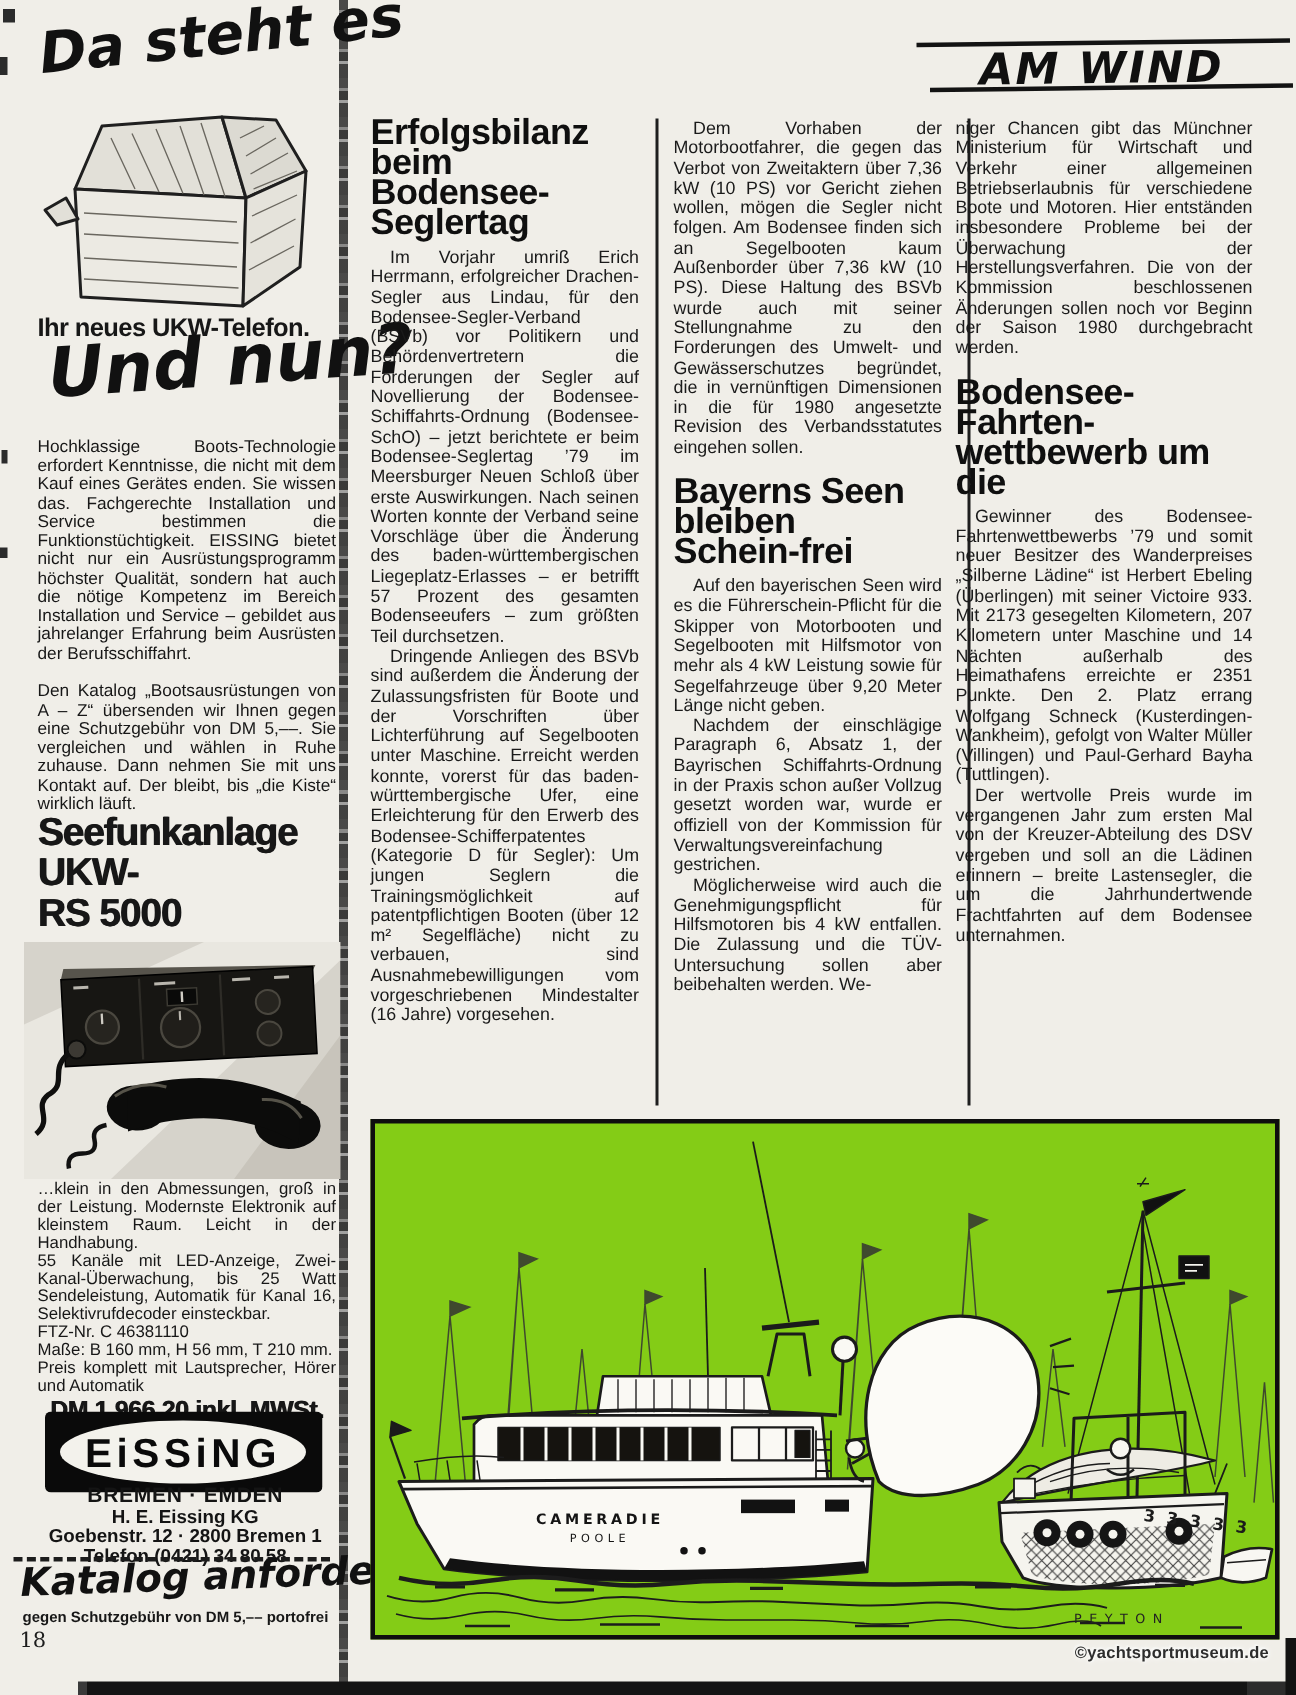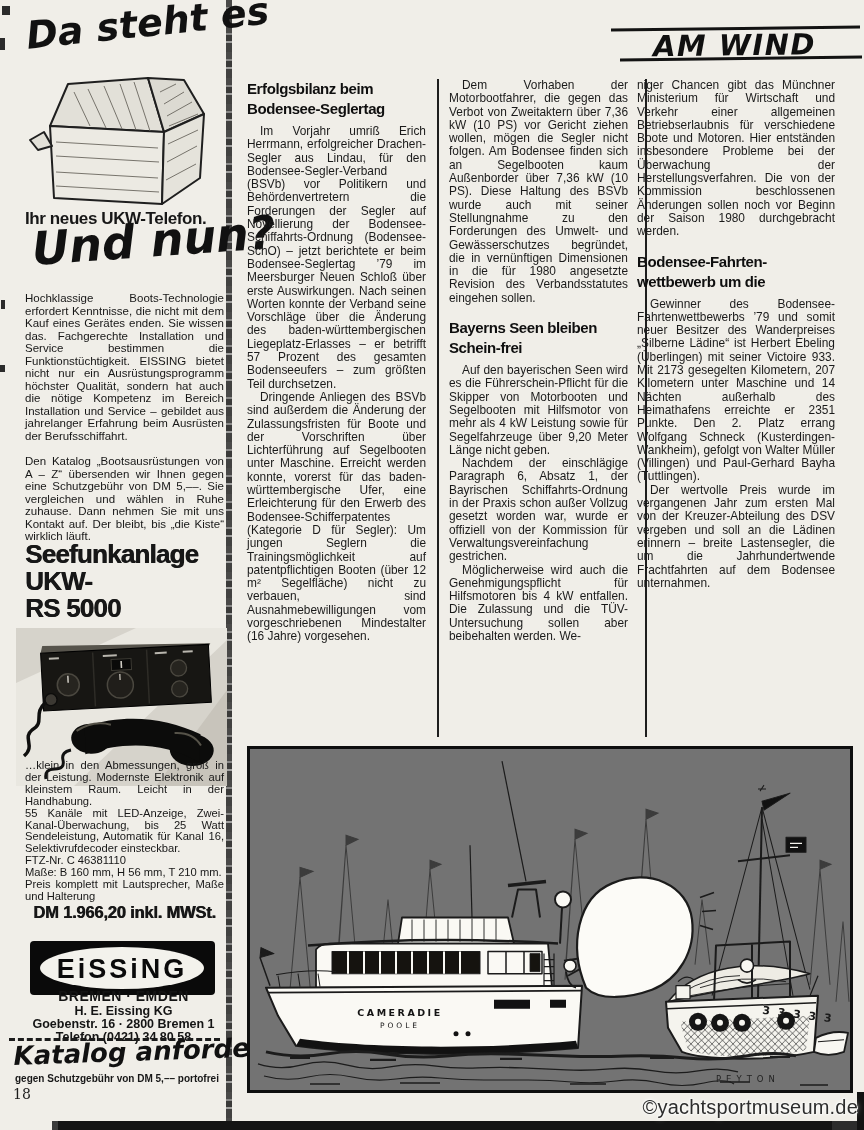--- a/index.html
+++ b/index.html
@@ -28,21 +28,21 @@
   .ad-intro{position:absolute;left:25px;top:209px;width:200px;font-size:17px;font-weight:bold;
             letter-spacing:-0.4px;white-space:nowrap;}
   .ad-script-2{left:30px;top:222px;font-size:46px;transform:rotate(-4deg);transform-origin:left top;}
   .ad-body{position:absolute;left:25px;width:199px;font-size:11.5px;line-height:12.5px;
            text-align:justify;hyphens:auto;overflow-wrap:break-word;}
   .ad-body-1{top:292px;}
   .ad-body-2{top:455px;}
   .ad-product{position:absolute;left:25px;top:541px;font-weight:bold;font-size:26px;line-height:27px;
               letter-spacing:-0.8px;text-shadow:.6px 0 0 #171717;}
   .radio-art{position:absolute;left:16px;top:628px;width:211px;height:158px;}
-  .ad-lower{position:absolute;left:25px;top:760px;width:199px;font-size:11.2px;line-height:11.9px;
+  .ad-lower{position:absolute;left:25px;top:788px;width:199px;font-size:11.2px;line-height:11.9px;
             text-align:justify;hyphens:auto;}
   .ad-lower p{margin:0;}
   .ad-price{margin-top:4px;font-size:16.5px;font-weight:bold;letter-spacing:-0.2px;white-space:nowrap;
             text-shadow:.6px 0 0 #171717;text-align:center;}
   .brand-logo{position:absolute;left:30px;top:941px;width:185px;height:54px;}
   .ad-address{position:absolute;left:19px;top:988px;width:209px;text-align:center;font-weight:bold;color:#141414;}
   .addr-l1{font-size:14px;letter-spacing:.5px;margin-bottom:1px;}
   .addr-l{font-size:12.5px;line-height:13.2px;}
   .dash-rule{position:absolute;left:9px;top:1038px;width:211px;border-top:3.5px dashed #1c1c1c;}
   .ad-script-3{left:13px;top:1041px;font-size:26px;transform:rotate(-2deg);transform-origin:left top;}
@@ -58,35 +58,35 @@
 
   
   .colrule{position:absolute;top:79px;height:658px;width:1.6px;background:#1e1e1e;}
   .colrule-1{left:437px;}
   .colrule-2{left:645px;}
   .col{position:absolute;top:79px;font-size:11.9px;line-height:13.3px;text-align:justify;
        color:#1a1a1a;hyphens:auto;overflow-wrap:break-word;}
   .col1{left:247px;width:179px;}
   .col2{left:449px;width:179px;}
   .col3{left:637px;width:198px;}
-  .art-heading{margin:0 0 6px;font-size:15px;line-height:20px;font-weight:bold;letter-spacing:-0.4px;
+  .art-heading{margin:0 0 6px;font-size:24px;line-height:20px;font-weight:bold;letter-spacing:-0.4px;
                text-align:left;color:#0f0f0f;}
   .art-heading span{display:block;}
   .art-heading.mt{margin-top:13px;}
   .art-p{margin:0;text-indent:13px;}
   .art-p.noindent{text-indent:0;}
 
   
   .cartoon{position:absolute;left:247px;top:746px;width:606px;height:347px;margin:0;
-           border:3.5px solid #0e0e0e;background:#737373;}
+           border:3.5px solid #0e0e0e;background:#84cc16;}
   .cartoon svg{display:block;width:100%;height:100%;}
 
   
   .pagenum{position:absolute;left:13px;top:1086px;font-family:"DejaVu Serif",serif;font-size:14px;color:#1c1c1c;}
-  .watermark{position:absolute;right:6px;top:1096px;font-size:20px;font-weight:normal;color:#2d2d2d;
+  .watermark{position:absolute;right:18px;top:1096px;font-size:11px;font-weight:bold;color:#2d2d2d;
              letter-spacing:.2px;
              text-shadow:0 0 3px #ffffff,1px 1px 0 #f5f5f2,-1px -1px 0 #f5f5f2,0 0 6px #ffffff;}
 </style>
 </head>
 <body>
 
 <div class="page" data-name="magazine-page">
 
   <div class="gutter-strip" data-name="scan-gutter-edge"></div>
   <div class="bottom-band" data-name="scan-bottom-edge"></div>
@@ -162,36 +162,36 @@
         <path d="M158,103 q18,-2 27,11" stroke="#565349" stroke-width="2" fill="none"></path>
       </g>
       <path d="M55,122 q-10,2 -8,10 q2,9 -8,9 q-11,0 -9,10" stroke="#111" stroke-width="3" fill="none"></path>
     </svg>
 
     <div class="ad-lower" data-name="ad-specs">
       <p data-name="ad-specs-intro">…klein in den Abmessungen, groß in der Leistung. Modernste Elektronik auf kleinstem Raum. Leicht in der Handhabung.</p>
       <p data-name="ad-specs-features">55 Kanäle mit LED-Anzeige, Zwei-Kanal-Überwachung, bis 25 Watt Sendeleistung, Automatik für Kanal 16, Selektivrufdecoder einsteckbar.</p>
       <p data-name="ad-specs-ftz">FTZ-Nr. C 46381110</p>
       <p data-name="ad-specs-dimensions">Maße: B 160 mm, H 56 mm, T 210 mm.</p>
-      <p data-name="ad-specs-price-note">Preis komplett mit Lautsprecher, Maße und Halterung</p>
+      <p data-name="ad-specs-price-note">Preis komplett mit Lautsprecher, Hörer und Automatik</p>
       <div class="ad-price" data-name="ad-price">DM 1.966,20 inkl. MWSt.</div>
     </div>
 
     <div class="brand-logo" data-name="eissing-logo">
       <svg viewBox="0 0 185 54" width="185" height="54">
         <rect x="0" y="0" width="185" height="54" rx="4" fill="#0a0a0a"></rect>
         <ellipse cx="92" cy="27" rx="82" ry="21" fill="#f3f2ec"></ellipse>
         <text x="92" y="37" text-anchor="middle" font-family="Liberation Sans, sans-serif" font-size="27" font-weight="bold" letter-spacing="3" fill="#0a0a0a" data-name="eissing-logo-text">EiSSiNG</text>
       </svg>
     </div>
 
     <div class="ad-address" data-name="ad-address">
       <div class="addr-l1" data-name="ad-address-cities">BREMEN · EMDEN</div>
       <div class="addr-l" data-name="ad-address-company">H. E. Eissing KG</div>
-      <div class="addr-l" data-name="ad-address-street">Goebenstr. 16 · 2800 Bremen 1</div>
+      <div class="addr-l" data-name="ad-address-street">Goebenstr. 12 · 2800 Bremen 1</div>
       <div class="addr-l" data-name="ad-address-phone">Telefon (0421) 34 80 58</div>
     </div>
 
     <div class="dash-rule" data-name="dashed-divider"></div>
     <div class="ad-script ad-script-3" data-name="ad-cta-script">Katalog anfordern!</div>
     <div class="ad-cta-note" data-name="ad-cta-note">gegen Schutzgebühr von DM 5,–– portofrei</div>
   </aside>
 
   <header data-name="masthead">
     <div class="mast-line mast-line-top" data-name="masthead-rule-top"></div>

